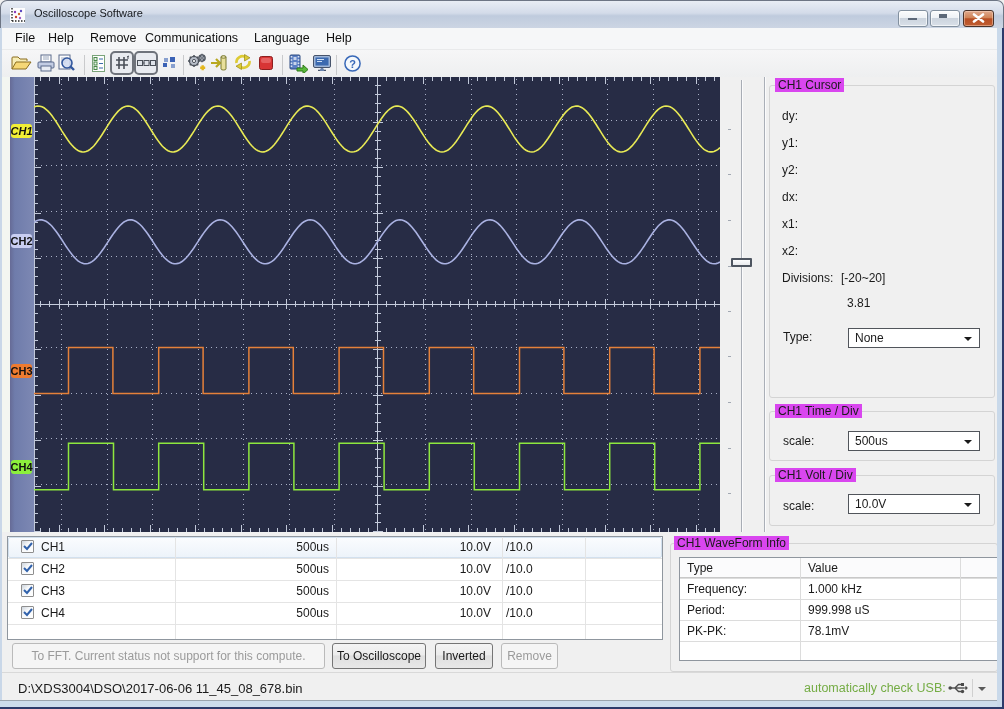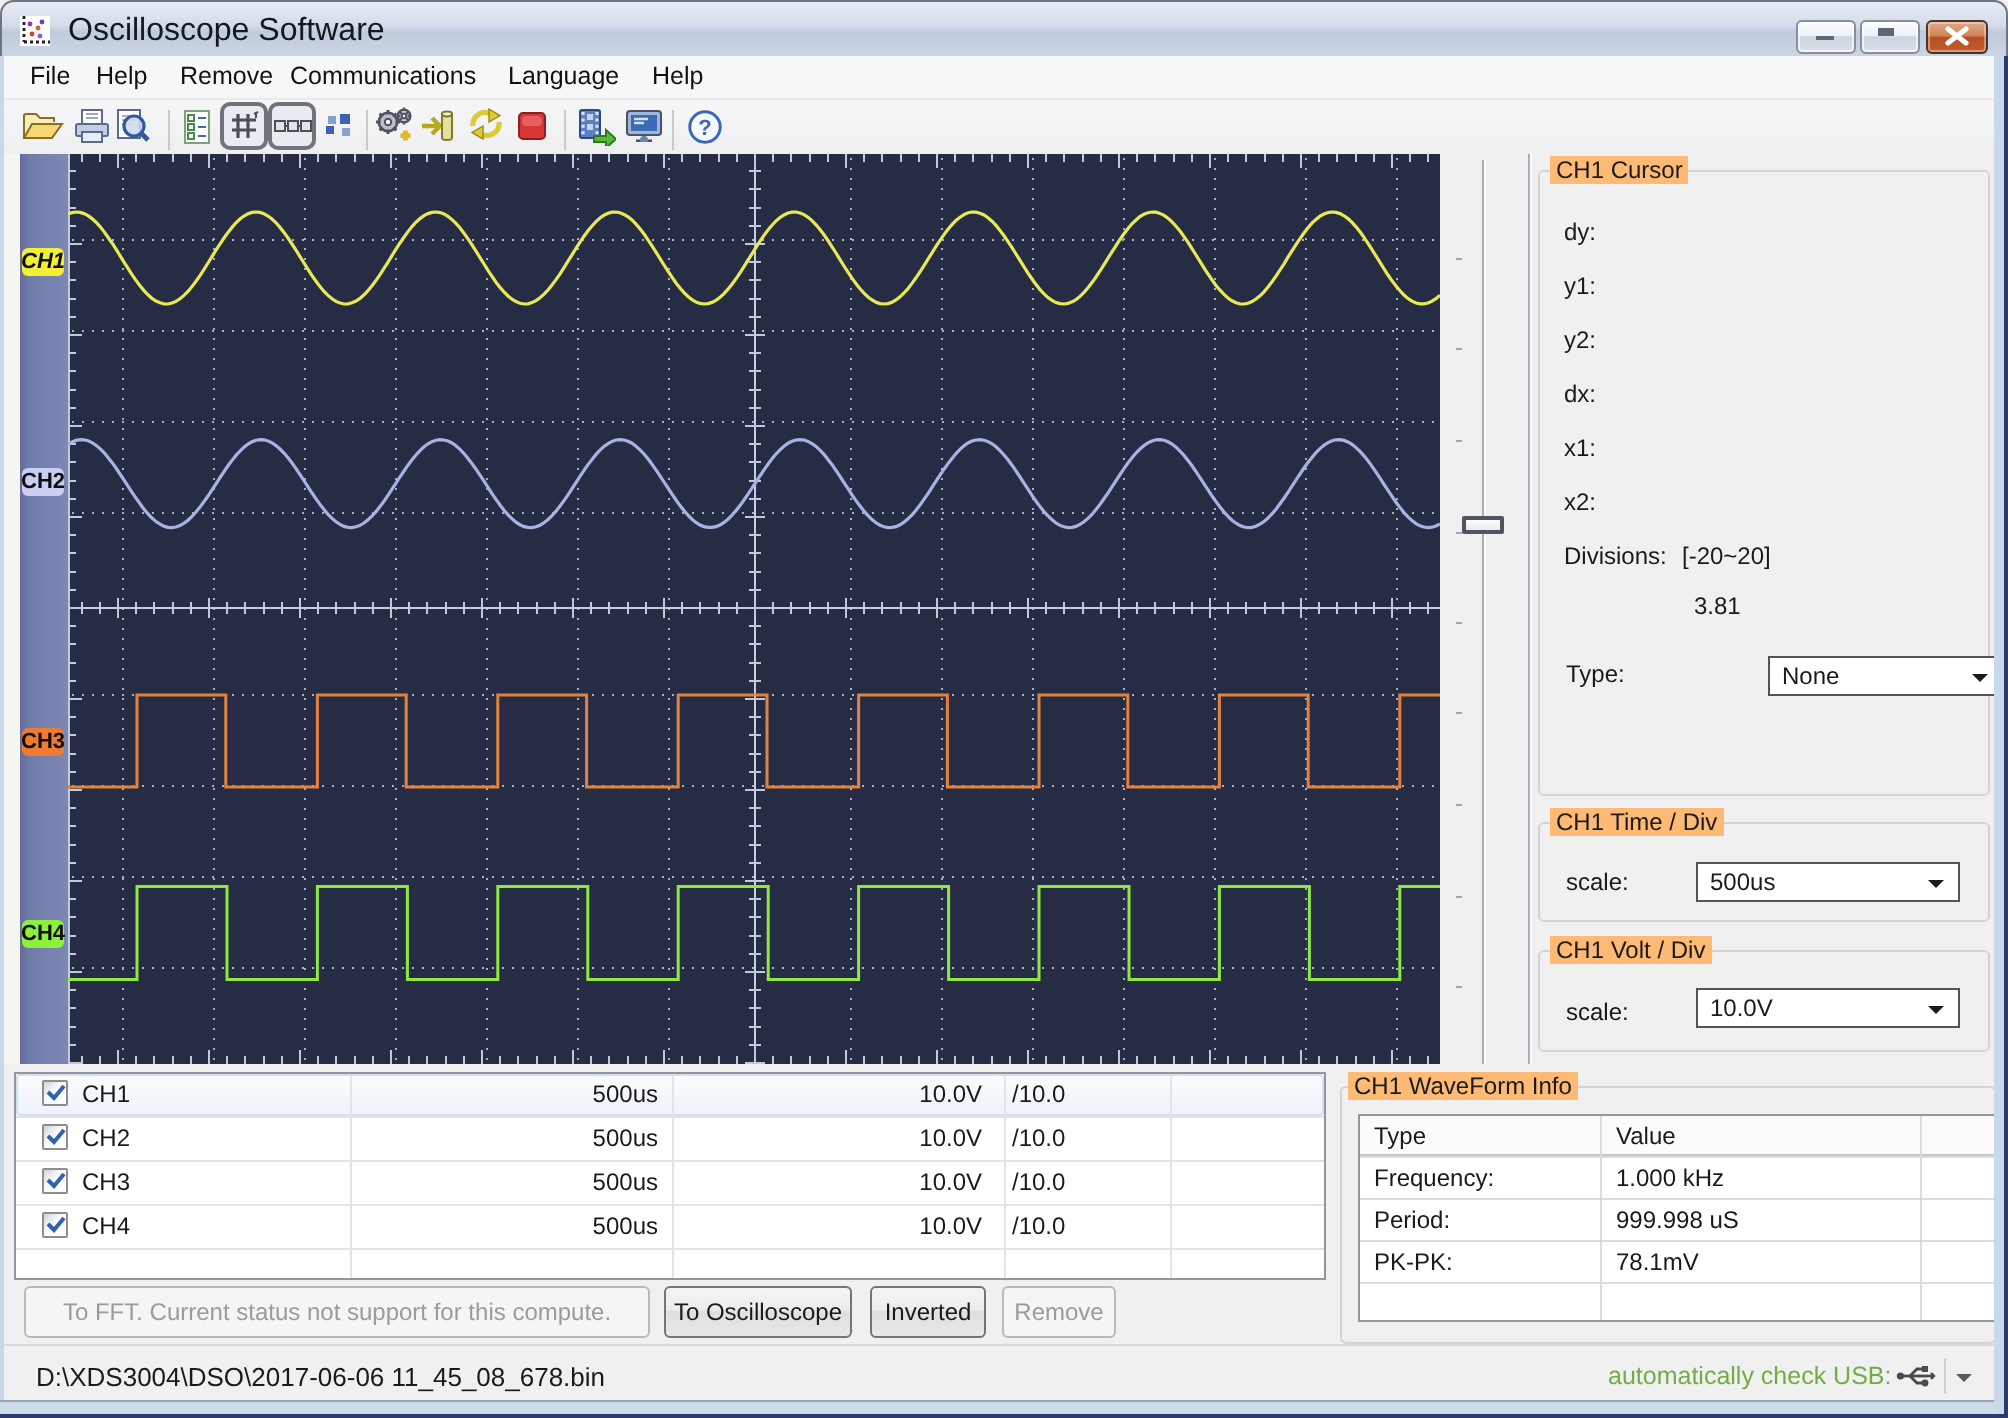--- a/index.html
+++ b/index.html
@@ -1,30 +1,30 @@
 <!DOCTYPE html>
 <html><head><meta charset="utf-8"><title>Oscilloscope Software</title>
 <style>
 *{margin:0;padding:0;box-sizing:border-box}
 html,body{width:1004px;height:709px;overflow:hidden}
 body{position:relative;font-family:"Liberation Sans",sans-serif;background:#f0f0f0;color:#1a1a1a}
 .abs{position:absolute}
 .titlebar{left:0;top:0;width:1004px;height:28px;background:linear-gradient(#e8edf4,#d3dbe9 45%,#bfcbdd 55%,#ccd5e3);border:1px solid #6d7584;border-bottom:none;border-radius:7px 7px 0 0}
-.titletxt{left:34px;top:7px;font-size:16px;color:#15181c}
+.titletxt{left:34px;top:7px;font-size:11px;color:#15181c}
 .winbtn{top:10px;height:17px;border-radius:3px;border:1px solid #82909f;background:linear-gradient(#fbfcfd,#eef2f6 45%,#ccd4de 50%,#d9e0e8);box-shadow:inset 0 0 0 1px rgba(255,255,255,.65)}
 .winbtn.close{background:linear-gradient(#dfa98e,#d08457 45%,#b74e24 52%,#c05d31);border-color:#4a332a;box-shadow:inset 0 0 0 1px rgba(255,225,205,.45)}
 .menubar{left:2px;top:28px;width:1000px;height:22px;background:#f6f7f8;border-bottom:1px solid #e9eaeb}
 .menuitem{top:31px;font-size:12.5px;color:#111}
 .toolbar{left:2px;top:50px;width:1000px;height:27px;background:linear-gradient(#f6f6f7,#eeeff0)}
 .tsep{top:3px;width:1px;height:20px;background:#c9cacc}
 .tbtn-press{top:51px;width:24px;height:24px;border:2px solid #6f737b;border-radius:5px;background:#e9ebf0}
 .lstrip{left:10px;top:77px;width:24px;height:455px;background:linear-gradient(90deg,#666b96,#6f7cab 20%,#7d88b3)}
 .badge{left:10.5px;width:21px;height:14px;border-radius:3px;font-size:11px;font-weight:bold;text-align:center;line-height:14px;color:#101010}
 .rgroup{border:1px solid #d4d4d4;border-radius:3px}
-.glabel{font-size:12px;background:#fdba74;padding:0 3px}
+.glabel{font-size:12px;background:#d946ef;padding:0 3px}
 .rlabel{font-size:12px}
 .combo{height:20px;background:#fff;border:1px solid #51555b;font-size:12px;line-height:18px;padding-left:6px}
 .combo:after{content:"";position:absolute;right:7px;top:8px;border:4px solid transparent;border-top:4.5px solid #1a1a1a;border-bottom:none}
 .btn{height:26px;border:1px solid #757575;border-radius:3px;background:linear-gradient(#f4f4f4,#ececec 45%,#dfdfdf 50%,#e8e8e8);font-size:12px;text-align:center;color:#1a1a1a}
 .btn.dis{border-color:#bababa;background:#f5f5f5;color:#9b9b9b}
 .cell{position:absolute;font-size:12px}
 .cb{position:absolute;width:13px;height:13px;border:1px solid #8e8e8e;background:linear-gradient(135deg,#cdd4dc,#f6f8fa 40%,#fff);border-radius:1px}
 </style></head>
 <body>
 
@@ -536,21 +536,21 @@
 <div class="abs rlabel" style="left:782px;top:109px">dy:</div>
 <div class="abs rlabel" style="left:782px;top:136px">y1:</div>
 <div class="abs rlabel" style="left:782px;top:163px">y2:</div>
 <div class="abs rlabel" style="left:782px;top:190px">dx:</div>
 <div class="abs rlabel" style="left:782px;top:217px">x1:</div>
 <div class="abs rlabel" style="left:782px;top:244px">x2:</div>
 <div class="abs rlabel" style="left:782px;top:271px">Divisions:</div>
 <div class="abs rlabel" style="left:841px;top:271px">[-20~20]</div>
 <div class="abs rlabel" style="left:847px;top:296px">3.81</div>
 <div class="abs rlabel" style="left:783px;top:330px">Type:</div>
-<div class="abs combo" style="left:884px;top:328px;width:118px">None</div>
+<div class="abs combo" style="left:848px;top:328px;width:132px">None</div>
 <div class="abs rgroup" style="left:769px;top:411px;width:226px;height:50px"></div>
 <div class="abs glabel" style="left:775px;top:404px">CH1 Time / Div</div>
 <div class="abs rlabel" style="left:783px;top:434px">scale:</div>
 <div class="abs combo" style="left:848px;top:431px;width:132px">500us</div>
 <div class="abs rgroup" style="left:769px;top:475px;width:226px;height:51px"></div>
 <div class="abs glabel" style="left:775px;top:468px">CH1 Volt / Div</div>
 <div class="abs rlabel" style="left:783px;top:499px">scale:</div>
 <div class="abs combo" style="left:848px;top:494px;width:132px">10.0V</div>
 
 <div class="abs" style="left:7px;top:536px;width:656px;height:104px;background:#fff;border:1px solid #8f969e"></div>

